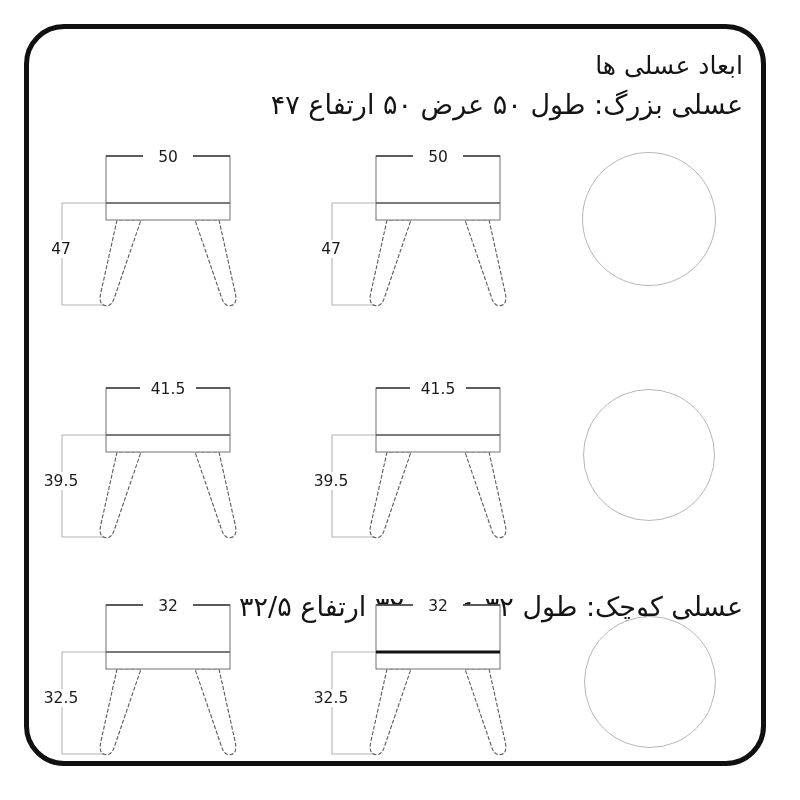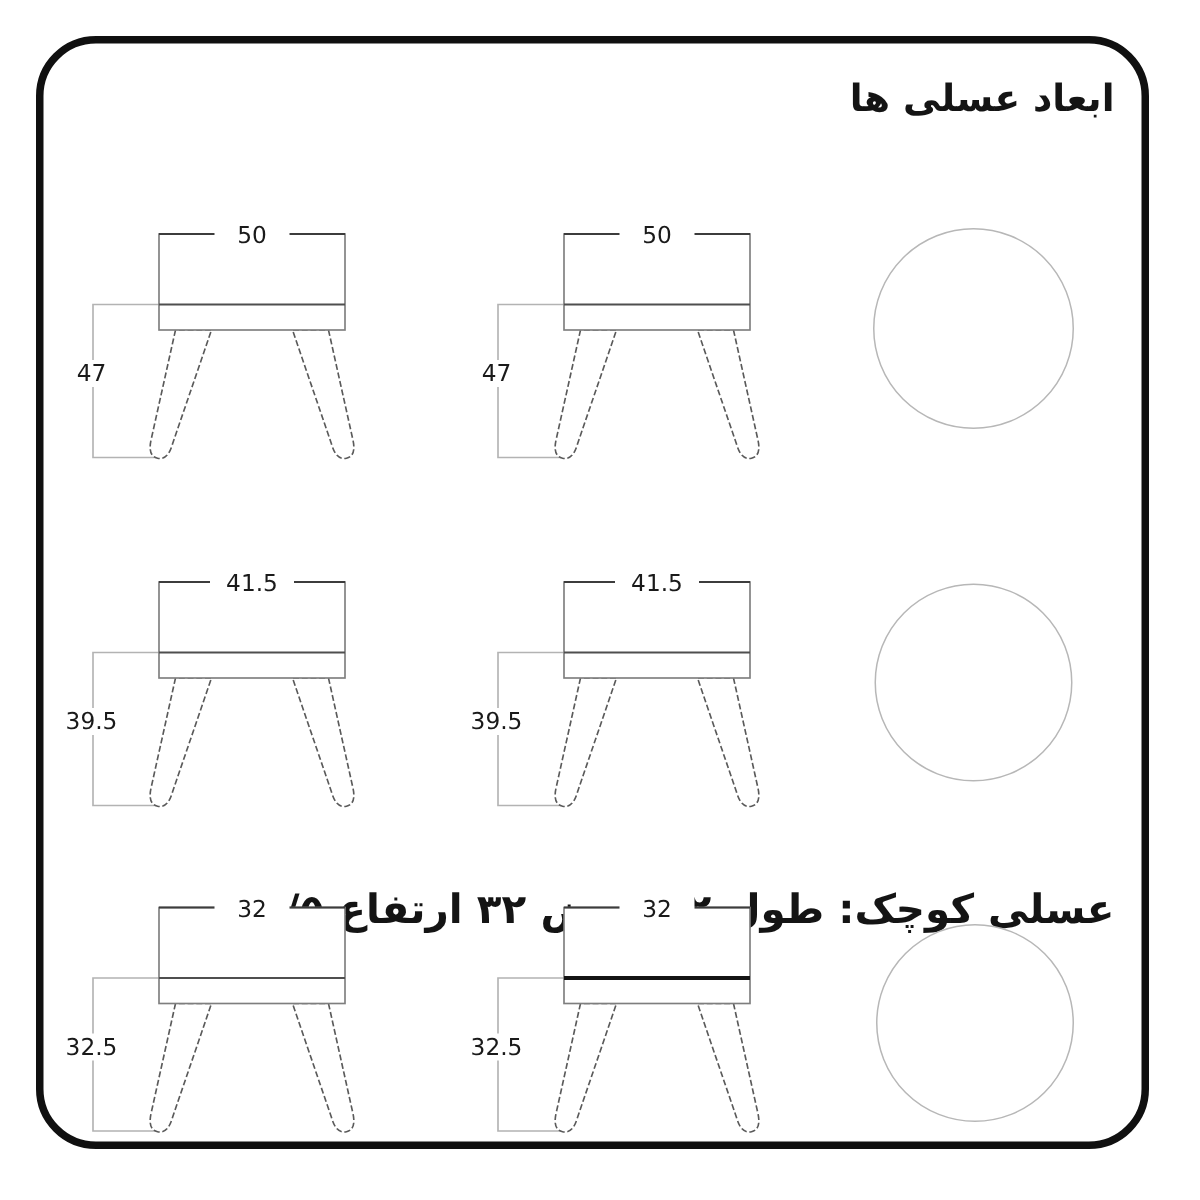--- a/index.html
+++ b/index.html
@@ -6,21 +6,21 @@
   #canvas{
     position:relative;width:800px;height:800px;background:#ffffff;overflow:hidden;
     font-family:"DejaVu Sans","Liberation Sans",sans-serif;
   }
   .frame{
     position:absolute;left:24px;top:24px;width:742px;height:742px;
     border:5px solid #101010;border-radius:40px;box-sizing:border-box;
   }
   .heading{
     position:absolute;right:57px;direction:rtl;text-align:right;
-    color:#141414;font-weight:700;white-space:nowrap;
+    color:#141414;font-weight:400;white-space:nowrap;
   }
   .page-title{top:51px;font-size:25px;}
   .sec-head{font-size:27px;}
   .sec-head.h1{top:89px;}
   .sec-head.h2{top:324px;}
   .sec-head.h3{top:549px;margin-top:42px;}
   .stool{position:absolute;width:250px;height:175px;}
   .circle-top{
     position:absolute;border:1.4px solid #b7b7b7;border-radius:50%;
     box-sizing:border-box;background:#ffffff;
@@ -34,20 +34,21 @@
   .chip{fill:#ffffff;}
   .dimtext{font-family:"DejaVu Sans","Liberation Sans",sans-serif;font-size:15.5px;fill:#1a1a1a;}
 </style>
 </head>
 <body>
 
 <div id="canvas">
   <div class="frame"></div>
 
   <div class="heading page-title">ابعاد عسلی ها</div>
+  <div class="heading sec-head h1">عسلی بزرگ: طول ۵۰ عرض ۵۰ ارتفاع ۴۷</div>
   <div class="heading sec-head h3">عسلی کوچک: طول ۳۲ عرض ۳۲ ارتفاع ۳۲/۵</div>
 
   <svg class="stool" style="left:40px;top:140px;" viewBox="0 0 250 175">
     <polyline class="dimbracket" points="66,63 22,63 22,165 64,165"></polyline>
     <g class="legs">
       <path d="M77,80 L61,152 Q58,164 65,165.5 Q72,167 75,156 L101,80 Z"></path>
       <path d="M77,80 L61,152 Q58,164 65,165.5 Q72,167 75,156 L101,80 Z" transform="matrix(-1,0,0,1,256,0)"></path>
     </g>
     <rect class="boxx" x="66" y="16" width="124" height="64"></rect>
     <line class="inner" x1="66" y1="63" x2="190" y2="63"></line>

